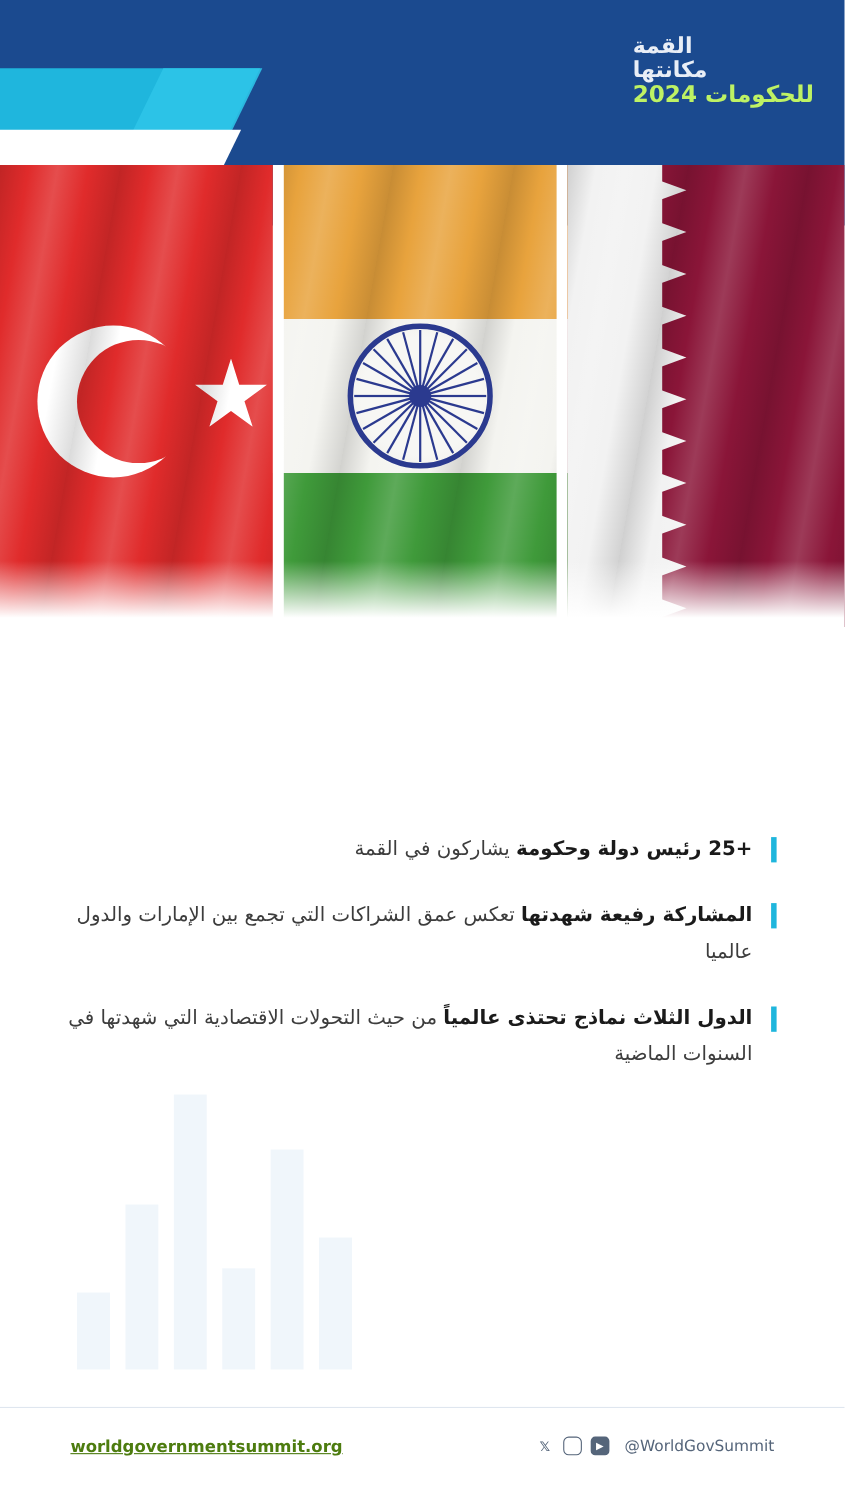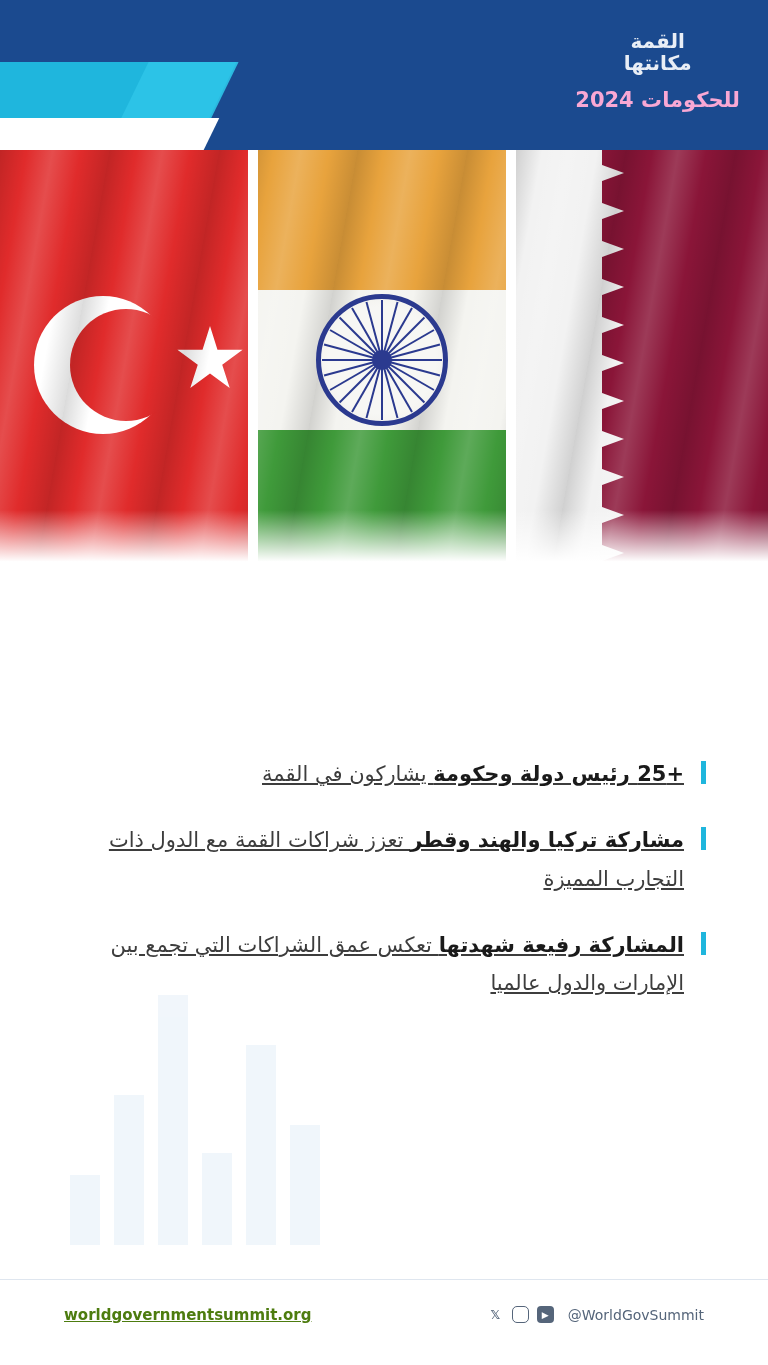--- a/index.html
+++ b/index.html
@@ -45,37 +45,36 @@
   .banner-white-wedge {
     position: absolute;
     left: -110px; top: 118px;
     width: 300px; height: 120px;
     background: #ffffff;
     transform: skewX(-26deg);
   }
   .logo {
     position: absolute;
     right: 28px; top: 30px;
-    text-align: center;
+    text-align: left;
     color: #ffffff;
     line-height: 1.12;
   }
   .logo-l1, .logo-l2 {
     font-size: 20px;
     font-weight: bold;
     letter-spacing: 3px;
     color: #e9eef6;
   }
   .logo-l3 {
     font-size: 21px;
     font-weight: bold;
     letter-spacing: 1px;
-    color: #f9a8d4;
+    color: #bef264;
     direction: rtl;
-    margin-top: 14px;
   }
 
   
   .flags {
     position: absolute;
     top: 150px; left: 0;
     width: 768px; height: 420px;
     display: flex;
     overflow: hidden;
   }
@@ -235,23 +234,22 @@
     width: 768px;
     padding: 0 62px 0 62px;
     z-index: 2;
   }
   .bullet {
     position: relative;
     display: block;
     padding: 0 22px 0 0;
     margin-bottom: 27px;
     color: #3d3d3d;
-    font-size: 21px;
+    font-size: 18px;
     line-height: 1.85;
-    text-decoration: underline;
   }
   .bullet::before {
     content: "";
     position: absolute;
     right: 0; top: 6px;
     width: 5px; height: 23px;
     background: #1fb6dd;
   }
   .bullet b { color: #1a1a1a; font-weight: bold; }
 
@@ -366,24 +364,24 @@
 
     <div class="flag-fade"></div>
   </div>
 
 
   <div class="bullets">
     <div class="bullet">
       <b>+25 رئيس دولة وحكومة</b><span> يشاركون في القمة</span>
     </div>
     <div class="bullet">
-      <b>مشاركة تركيا والهند وقطر</b><span> تعزز شراكات القمة مع الدول ذات التجارب المميزة</span>
+      <b>المشاركة رفيعة شهدتها</b><span> تعكس عمق الشراكات التي تجمع بين الإمارات والدول عالميا</span>
     </div>
     <div class="bullet">
-      <b>المشاركة رفيعة شهدتها</b><span> تعكس عمق الشراكات التي تجمع بين الإمارات والدول عالميا</span>
+      <b>الدول الثلاث نماذج تحتذى عالمياً</b><span> من حيث التحولات الاقتصادية التي شهدتها في السنوات الماضية</span>
     </div>
   </div>
 
   <div class="footer">
     <a class="footer-url" href="#">worldgovernmentsummit.org</a>
     <div class="footer-social">
       <span class="soc">𝕏</span>
       <span class="soc ig"></span>
       <span class="soc yt">▶</span>
       <span class="handle">@WorldGovSummit</span>

